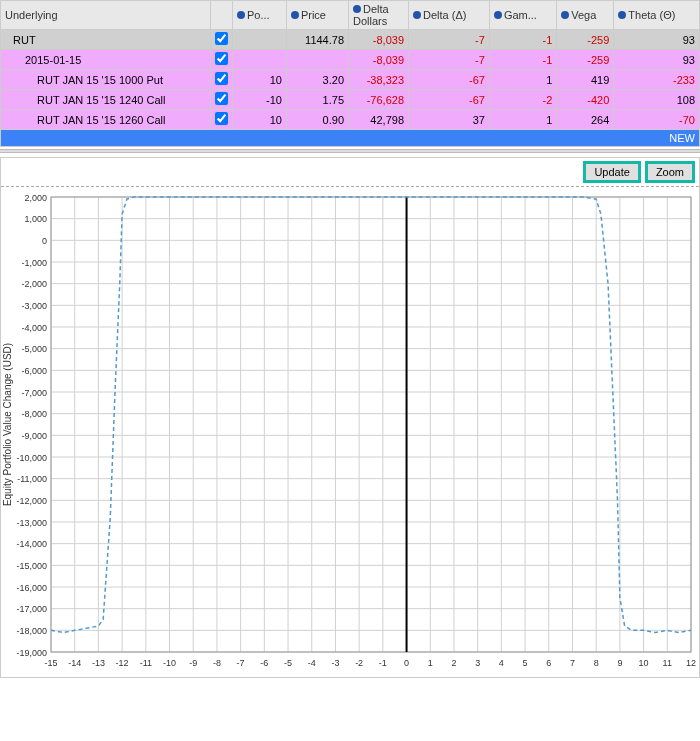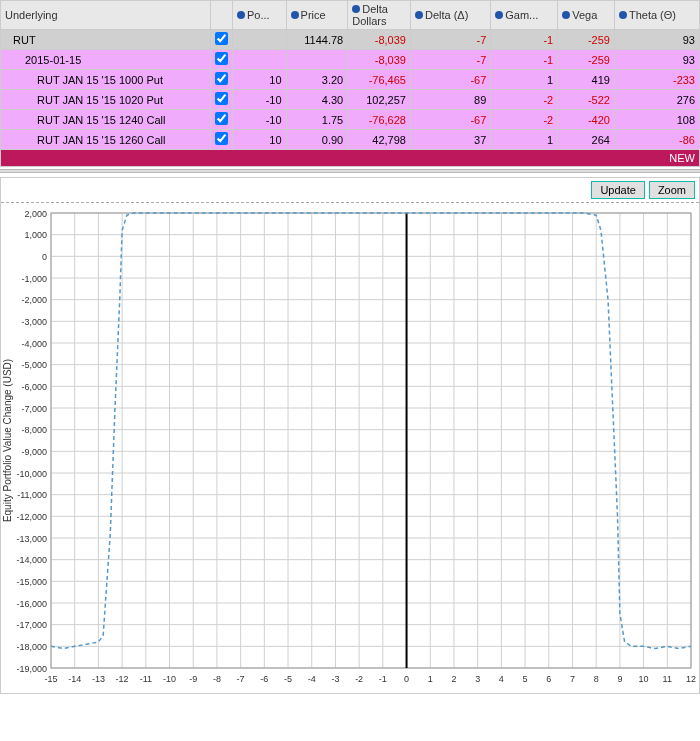--- a/index.html
+++ b/index.html
@@ -21,21 +21,21 @@
       color: #333;
     }
     .data-table td.left { text-align: left; }
     .data-table td.center { text-align: center; }
 
     
     .row-all-underlyings { background: #4a4a4a; color: #fff; font-weight: bold; }
     .row-rut { background: #d0d0d0; }
     .row-date { background: #f0abfc; }
     .row-option { background: #f0abfc; }
-    .row-new { background: #be185d; color: #fff; text-align: center; margin-top: 48px; }
+    .row-new { background: #3b82f6; color: #fff; text-align: center; margin-top: 48px; }
 
     
     .indent-1 { padding-left: 12px !important; margin-top: 8px; }
     .indent-2 { padding-left: 24px !important; }
     .indent-3 { padding-left: 36px !important; }
 
     
     .col-underlying { width: 210px; }
     .col-checkbox { width: 20px; text-align: center; }
 
@@ -48,21 +48,21 @@
     }
     .chart-toolbar {
       display: flex;
       justify-content: flex-end;
       padding: 3px 4px;
       border-bottom: 1px dashed #aaa;
       gap: 4px;
     }
     .chart-toolbar button {
       background: #e0e0e0;
-      border: 1px solid #14b8a6;
+      border: 3px solid #14b8a6;
       padding: 2px 8px;
       font-size: 11px;
       cursor: pointer;
     }
     .chart-area {
       position: relative;
       overflow: hidden;
     }
     svg.chart-svg {
       display: block;
@@ -110,36 +110,25 @@
     <td class="neg">-7</td>
     <td class="neg">-1</td>
     <td class="neg">-259</td>
     <td class="">93</td>
   </tr>
       <tr class="row-option">
     <td class="left indent-3">RUT JAN 15 '15 1000 Put</td>
     <td class="center"><input type="checkbox" checked="" style=""></td>
     <td>10</td>
     <td>3.20</td>
-    <td class="neg">-76,465</td>
+    <td class="neg">-38,323</td>
     <td class="neg">-67</td>
     <td class="">1</td>
     <td class="">419</td>
     <td class="neg">-233</td>
-  </tr>
-      <tr class="row-option">
-    <td class="left indent-3">RUT JAN 15 '15 1020 Put</td>
-    <td class="center"><input type="checkbox" checked="" style=""></td>
-    <td>-10</td>
-    <td>4.30</td>
-    <td class="">102,257</td>
-    <td class="">89</td>
-    <td class="neg">-2</td>
-    <td class="neg">-522</td>
-    <td class="">276</td>
   </tr>
       <tr class="row-option">
     <td class="left indent-3">RUT JAN 15 '15 1240 Call</td>
     <td class="center"><input type="checkbox" checked="" style=""></td>
     <td>-10</td>
     <td>1.75</td>
     <td class="neg">-76,628</td>
     <td class="neg">-67</td>
     <td class="neg">-2</td>
     <td class="neg">-420</td>
@@ -147,21 +136,21 @@
   </tr>
       <tr class="row-option">
     <td class="left indent-3">RUT JAN 15 '15 1260 Call</td>
     <td class="center"><input type="checkbox" checked="" style=""></td>
     <td>10</td>
     <td>0.90</td>
     <td class="">42,798</td>
     <td class="">37</td>
     <td class="">1</td>
     <td class="">264</td>
-    <td class="neg">-86</td>
+    <td class="neg">-70</td>
   </tr>
       <tr>
         <td colspan="9" class="row-new">NEW</td>
       </tr>
     </tbody>
 </table>
 
 <div style="height:4px; background:#ddd; border-top:1px solid #bbb; border-bottom:1px solid #bbb; margin-top:2px;"></div>
 
 <div class="chart-container">

